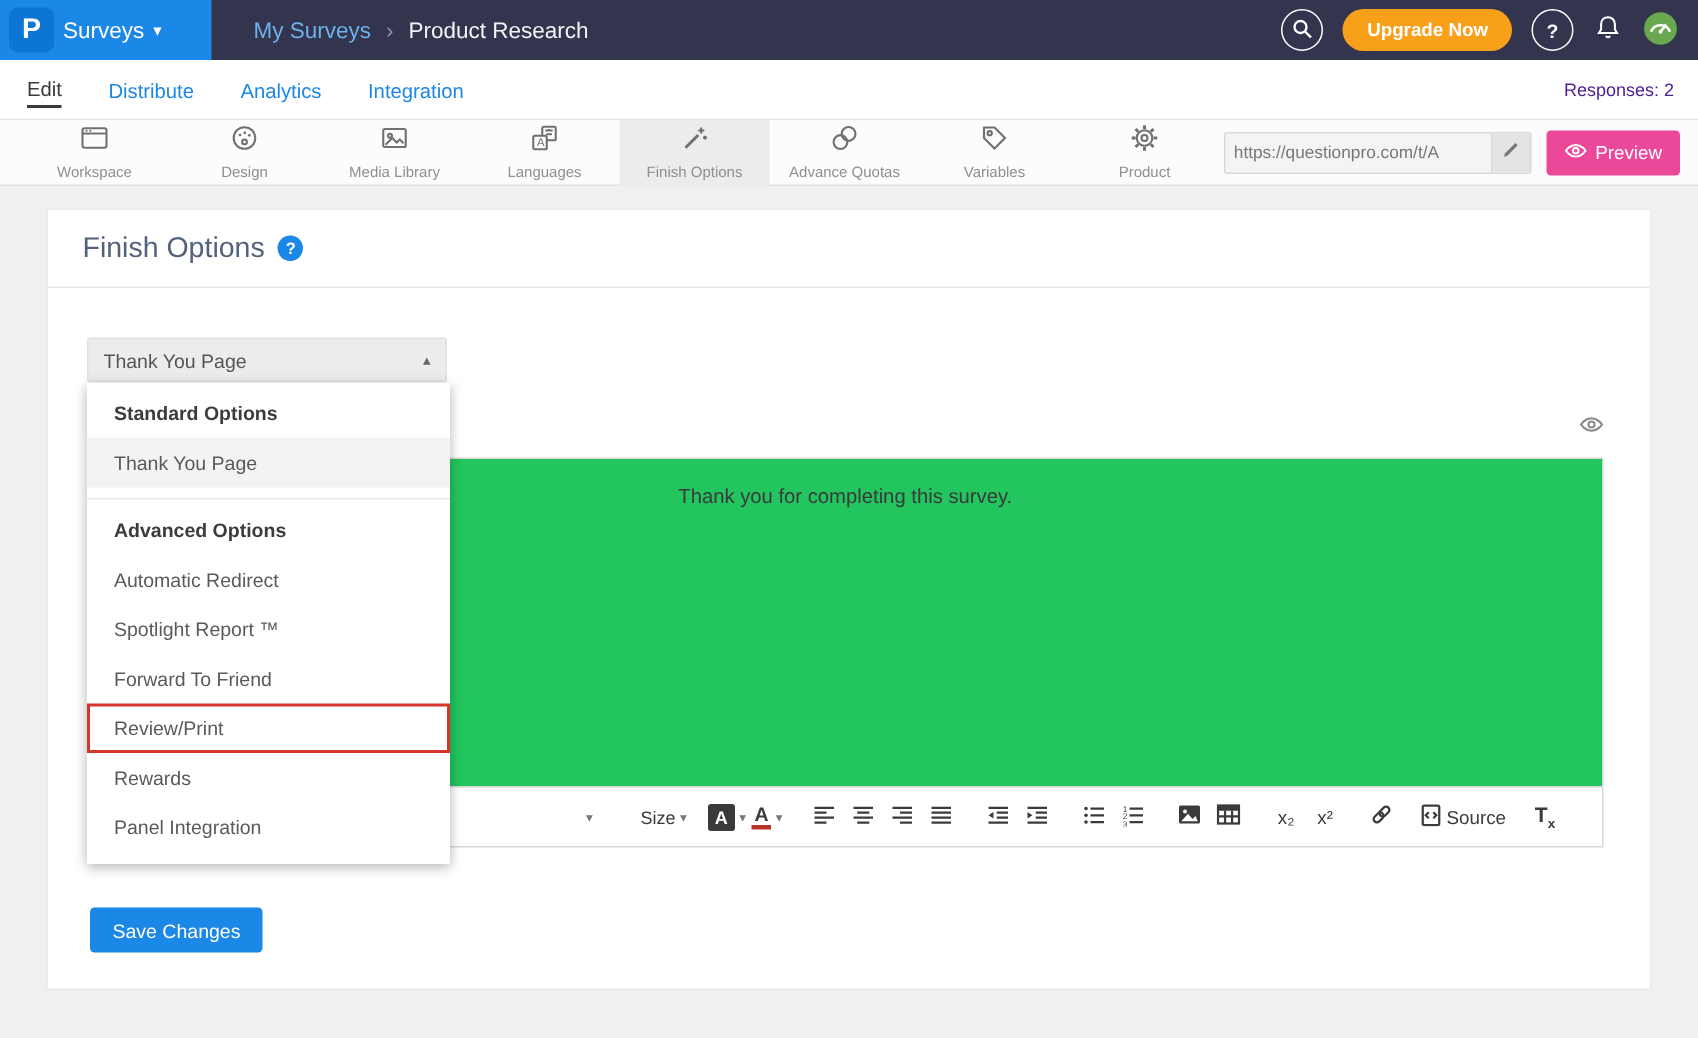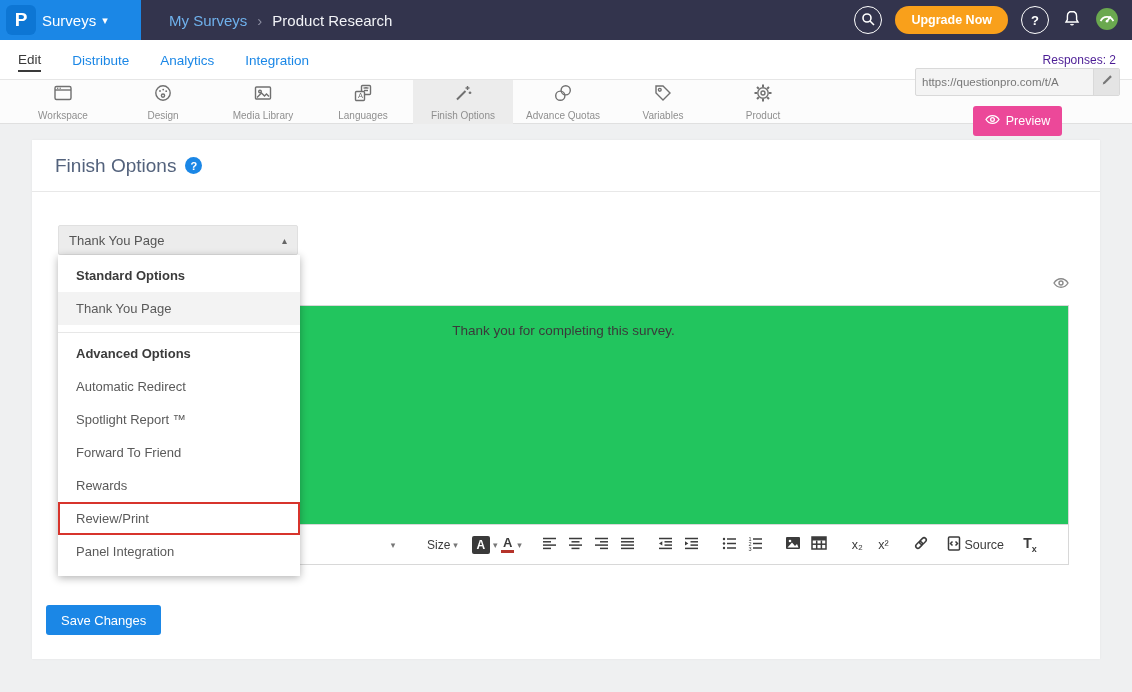--- a/index.html
+++ b/index.html
@@ -29,21 +29,21 @@
   .tab { font-size:13.5px; color:#1b87e6; cursor:pointer; padding:4px 0 3px; }
   .tab.active { color:#3a3a3a; border-bottom:2px solid #3a3a3a; }
   .responses { margin-left:auto; padding-right:16px; color:#4c1d95; font-size:12px; }
 
   
   .buildbar { display:flex; align-items:center; height:44px; background:#fcfcfc; border-bottom:1px solid #e0e0e0; padding-left:13px; }
   .bb-item { width:100px; height:44px; display:flex; flex-direction:column; align-items:center; justify-content:center; gap:3px; cursor:pointer; color:#707070; }
   .bb-item.active { background:#ececec; }
   .bb-item svg { stroke:#707070; fill:none; stroke-width:1.4; }
   .bb-label { font-size:10px; color:#8f8f8f; white-space:nowrap; }
-  .bb-right { margin-left:auto; display:flex; align-items:center; gap:10px; padding-right:12px;flex-direction:column; }
+  .bb-right { margin-left:auto; display:flex; align-items:center; gap:10px; padding-right:12px; }
   .url-box { display:flex; align-items:center; width:205px; height:28px; background:#f4f4f4; border:1px solid #d9d9d9; border-radius:2px; overflow:hidden; }
   .url-box input { flex:1; min-width:0; border:none; background:transparent; font-size:11.5px; color:#777;
                    padding:0 6px; font-family:"Liberation Sans", sans-serif; }
   .pencil-btn { width:26px; height:100%; border:none; border-left:1px solid #d9d9d9; background:#e4e4e4; cursor:pointer;
                 display:flex; align-items:center; justify-content:center; }
   .preview-btn { height:30px; padding:0 12px; border:none; border-radius:3px; background:#ec4899; color:#fff;
                  font-size:12.5px; display:flex; align-items:center; gap:6px; cursor:pointer; }
   .preview-btn svg { stroke:#fff; fill:none; stroke-width:1.4; }
 
   
@@ -85,21 +85,21 @@
   .bgA { width:18px; height:18px; background:#3a3a3a; color:#fff; font-weight:bold; font-size:12px; border-radius:2px;
          display:flex; align-items:center; justify-content:center; }
   .txtA { display:flex; flex-direction:column; align-items:center; font-weight:bold; font-size:13px; color:#3a3a3a; line-height:1; }
   .txtA .bar { width:13px; height:3px; background:#b5332a; margin-top:1px; }
   .supsub { font-size:12.5px; }
   .source-lbl { font-size:12.5px; color:#3b3b3b; }
   .removefmt { font-size:14px; font-weight:bold; }
   .removefmt .x { font-size:9px; vertical-align:sub; }
   svg text { font-family:"Liberation Sans", sans-serif; stroke:none; }
 
-  .save-btn { position:absolute; left:14px; top:413px; height:30px; padding:0 15px; border:none; border-radius:3px;
+  .save-btn { position:absolute; left:28px; top:413px; height:30px; padding:0 15px; border:none; border-radius:3px;
               background:#1b87e6; color:#fff; font-size:13px; cursor:pointer; }
 </style>
 </head>
 <body>
 
 <div class="screen">
 
   <header class="topbar">
     <div class="brand">
       <div class="logo">
@@ -300,22 +300,22 @@
         </div>
 
         <div class="menu">
           <div class="menu-header">Standard Options</div>
           <div class="menu-item selected">Thank You Page</div>
           <div class="menu-sep"></div>
           <div class="menu-header">Advanced Options</div>
           <div class="menu-item">Automatic Redirect</div>
           <div class="menu-item">Spotlight Report ™</div>
           <div class="menu-item">Forward To Friend</div>
+          <div class="menu-item flagged">Review/Print</div>
           <div class="menu-item">Rewards</div>
-          <div class="menu-item flagged">Review/Print</div>
           <div class="menu-item">Panel Integration</div>
         </div>
 
         <span class="editor-eye">
           <span>
             <svg width="18" height="14" viewBox="0 0 16 14">
                 <path d="M1 7s2.6-4.2 7-4.2S15 7 15 7s-2.6 4.2-7 4.2S1 7 1 7z"></path>
                 <circle cx="8" cy="7" r="2"></circle>
               </svg>
           </span>

